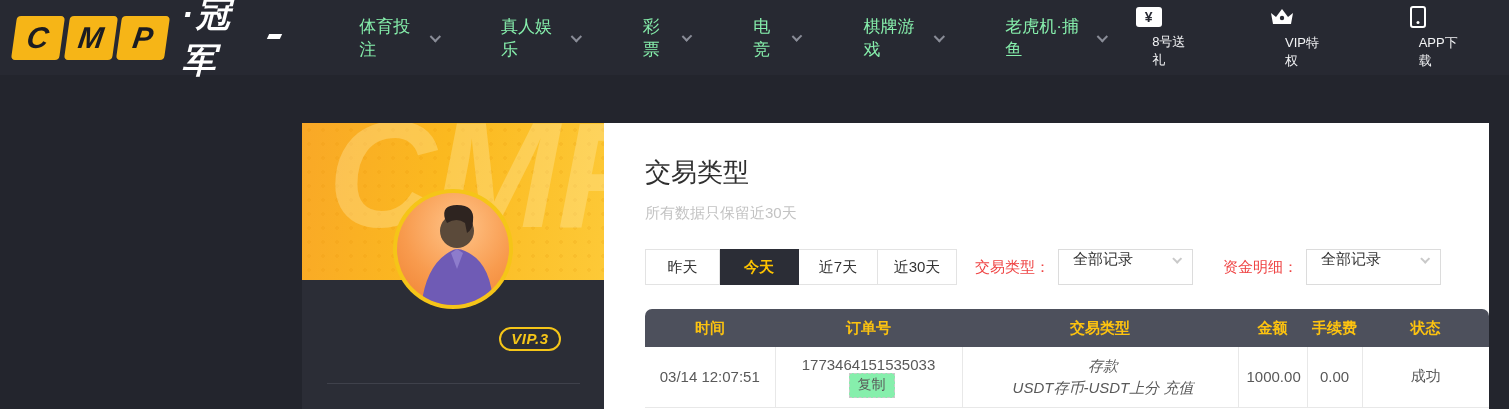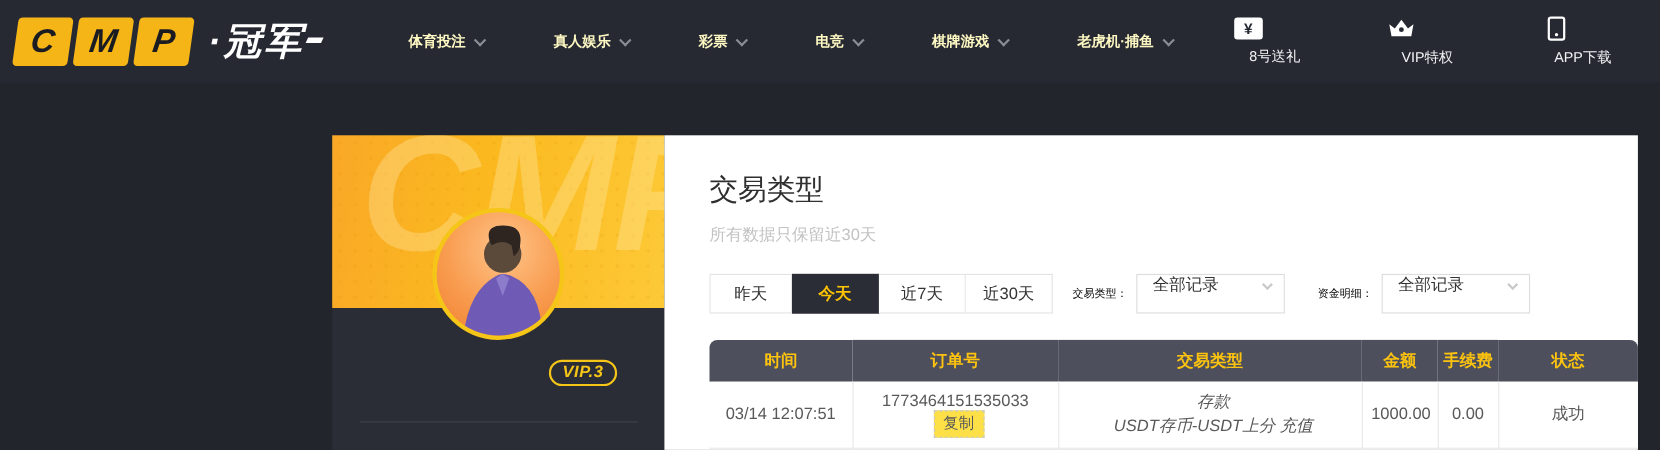--- a/index.html
+++ b/index.html
@@ -25,21 +25,21 @@
     color:#1b1c22; font-size:30px; font-weight:bold; font-style:italic;
   }
   .logo-suffix {
     color:#fff; font-size:34px; font-weight:bold; font-style:italic;
     letter-spacing:3px; margin-left:10px; position:relative;
   }
   .logo-dash { display:inline-block; width:14px; height:5px; background:#fff; transform:skewX(-25deg); margin-left:2px; margin-bottom:2px; }
 
   .nav-items { display:flex; align-items:center; gap:64px; }
   .nav-item { display:flex; align-items:center; gap:8px; cursor:pointer; }
-  .nav-item-label { color:#fef9c3; font-size:13px; font-weight:700; }
+  .nav-item-label { color:#86efac; font-size:17px; font-weight:400; }
   .chev {
     width:8px; height:8px; border-right:2px solid #8a8d98; border-bottom:2px solid #8a8d98;
     transform:rotate(45deg) translateY(-2px); display:inline-block;
   }
   .nav-utility { margin-left:auto; display:flex; align-items:center; gap:44px; padding-right:24px; }
   .utility-item { display:flex; flex-direction:column; align-items:center; gap:6px; cursor:pointer; }
   .utility-label { color:#f2f3f5; font-size:13px;margin-left:48px; }
   .icon-gift {
     width:26px; height:20px; background:#fff; border-radius:3px;
     display:flex; align-items:center; justify-content:center;
@@ -109,21 +109,21 @@
 
   .filter-row { display:flex; align-items:center; margin-top:26px; height:36px; }
   .tab-group { display:flex; }
   .tab {
     min-width:79px; height:36px; display:flex; align-items:center; justify-content:center;
     background:#fff; border:1px solid #e3e3e3; border-left-width:0;
     font-size:15px; color:#333; cursor:pointer; padding:0 14px;
   }
   .tab:first-child { border-left-width:1px; min-width:75px; }
   .tab.active { background:#2b2d36; border-color:#2b2d36; color:#fdc300; font-weight:bold; }
-  .filter-label { font-size:10px; color:#000000; margin-left:18px; }
+  .filter-label { font-size:15px; color:#ef4444; margin-left:18px; }
   .select-box {
     width:135px; height:36px; border:1px solid #dcdcdc; margin-left:8px;
     display:flex; align-items:center; justify-content:space-between;
     padding:0 12px 16px 14px; font-size:15px; color:#333; cursor:pointer; background:#fff;
   }
   .select-box .chev { border-color:#c9c9c9; transform:rotate(45deg) translateY(-1px); width:7px; height:7px; }
   .filter-label.second { margin-left:30px; }
 
   
   .fund-table { margin-top:24px; width:844px; border-collapse:collapse; table-layout:fixed; }
@@ -137,21 +137,21 @@
     height:60px; border-right:1px solid #e8e8e8; border-bottom:1px solid #e8e8e8;
     font-size:15px; color:#595959; text-align:center; vertical-align:middle;
     background:#fff; padding:6px 8px;
   }
   .fund-table tbody td:last-child { border-right:none;margin-left:37px; }
   .col-time { width:130px; } .col-order { width:187px; } .col-type { width:276px; }
   .col-amount { width:69px; } .col-fee { width:55px; } .col-status { width:127px; }
   .cell-type { text-align:center; padding-left:14px !important; line-height:22px;font-style:italic; }
   .copy-btn {
     display:inline-block; border:1px dashed #c9c9c9; color:#595959; font-size:14px;
-    padding:2px 8px 3px; margin-left:6px; cursor:pointer; background:#fde047;
+    padding:2px 8px 3px; margin-left:6px; cursor:pointer; background:#86efac;
   }
   .status-success { color:#3faf4e; }
 </style>
 </head>
 <body>
 
 <header class="navbar">
   <div class="logo">
     <span class="logo-tile">C</span>
     <span class="logo-tile">M</span>

